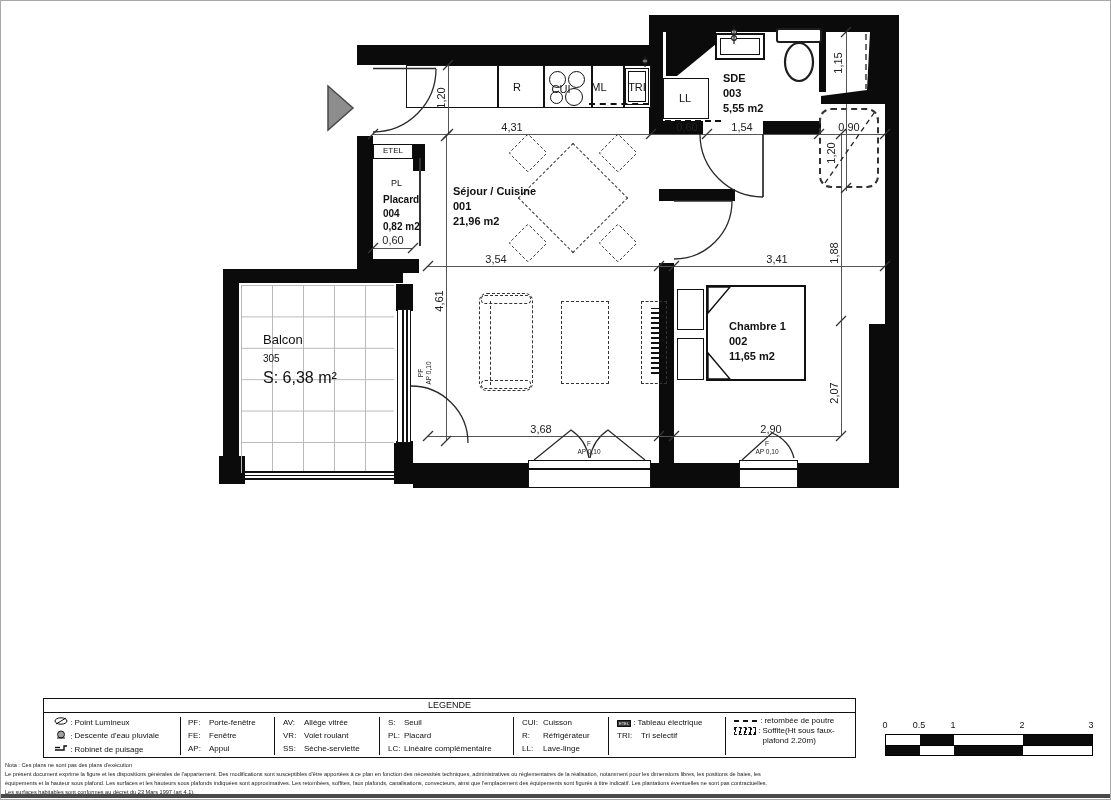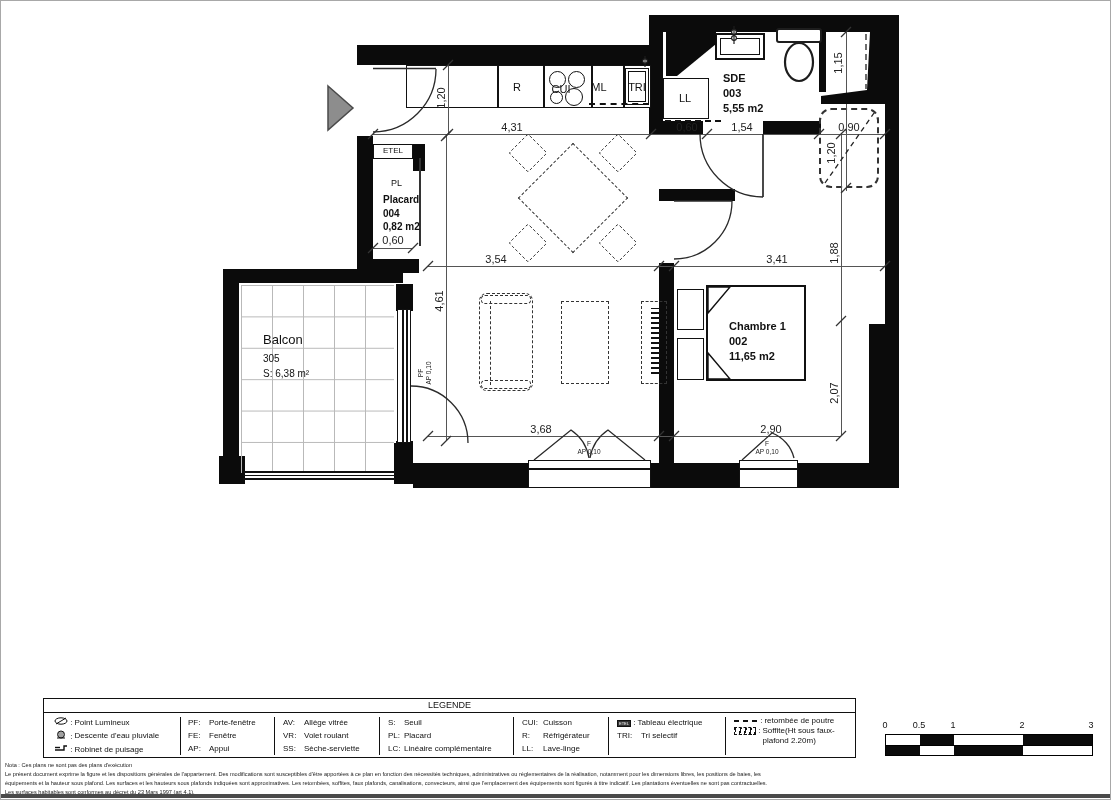--- a/index.html
+++ b/index.html
@@ -213,40 +213,45 @@
   <div class="dim vdim" style="left:830px;top:152px;">1,20</div>
   <div class="dim" style="left:495px;top:258px;text-align:right;">3,54</div>
   <div class="dim" style="left:776px;top:258px;">3,41</div>
   <div class="dim vdim" style="left:438px;top:300px;">4,61</div>
   <div class="dim vdim" style="left:833px;top:252px;">1,88</div>
   <div class="dim vdim" style="left:833px;top:392px;">2,07</div>
   <div class="dim" style="left:540px;top:428px;">3,68</div>
   <div class="dim" style="left:770px;top:428px;">2,90</div>
   <div class="dim" style="left:392px;top:239px;">0,60</div>
 
+  <div class="room" style="left:452px;top:183px;">
+    <div>Séjour / Cuisine</div>
+    <div>001</div>
+    <div>21,96 m2</div>
+  </div>
   <div class="room" style="left:722px;top:70px;">
     <div>SDE</div>
     <div>003</div>
     <div>5,55 m2</div>
   </div>
   <div class="room" style="left:728px;top:318px;">
     <div>Chambre 1</div>
     <div>002</div>
     <div>11,65 m2</div>
   </div>
   <div class="room" style="left:382px;top:176px;font-size:10px;">
     <div style="font-weight:normal;font-size:9px;padding-left:8px;margin-bottom:4px;">PL</div>
     <div>Placard</div>
     <div>004</div>
     <div>0,82 m2</div>
   </div>
   <div class="room" style="left:262px;top:330px;font-weight:normal;">
     <div style="font-size:13px;">Balcon</div>
     <div style="font-size:10px;margin-top:3px;">305</div>
-    <div style="font-size:10px;margin-top:2px;">S: 6,38 m²</div>
+    <div style="font-size:16px;margin-top:2px;">S: 6,38 m²</div>
   </div>
 
   <div class="klabel" style="left:516px;top:86px;">R</div>
   <div class="klabel" style="left:560px;top:88px;">CUI</div>
   <div class="klabel" style="left:598px;top:86px;">ML</div>
   <div class="klabel" style="left:636px;top:86px;">TRI</div>
   <div class="klabel" style="left:684px;top:97px;">LL</div>
 
   <div class="tiny" style="left:588px;top:447px;">
     <div>F</div>

